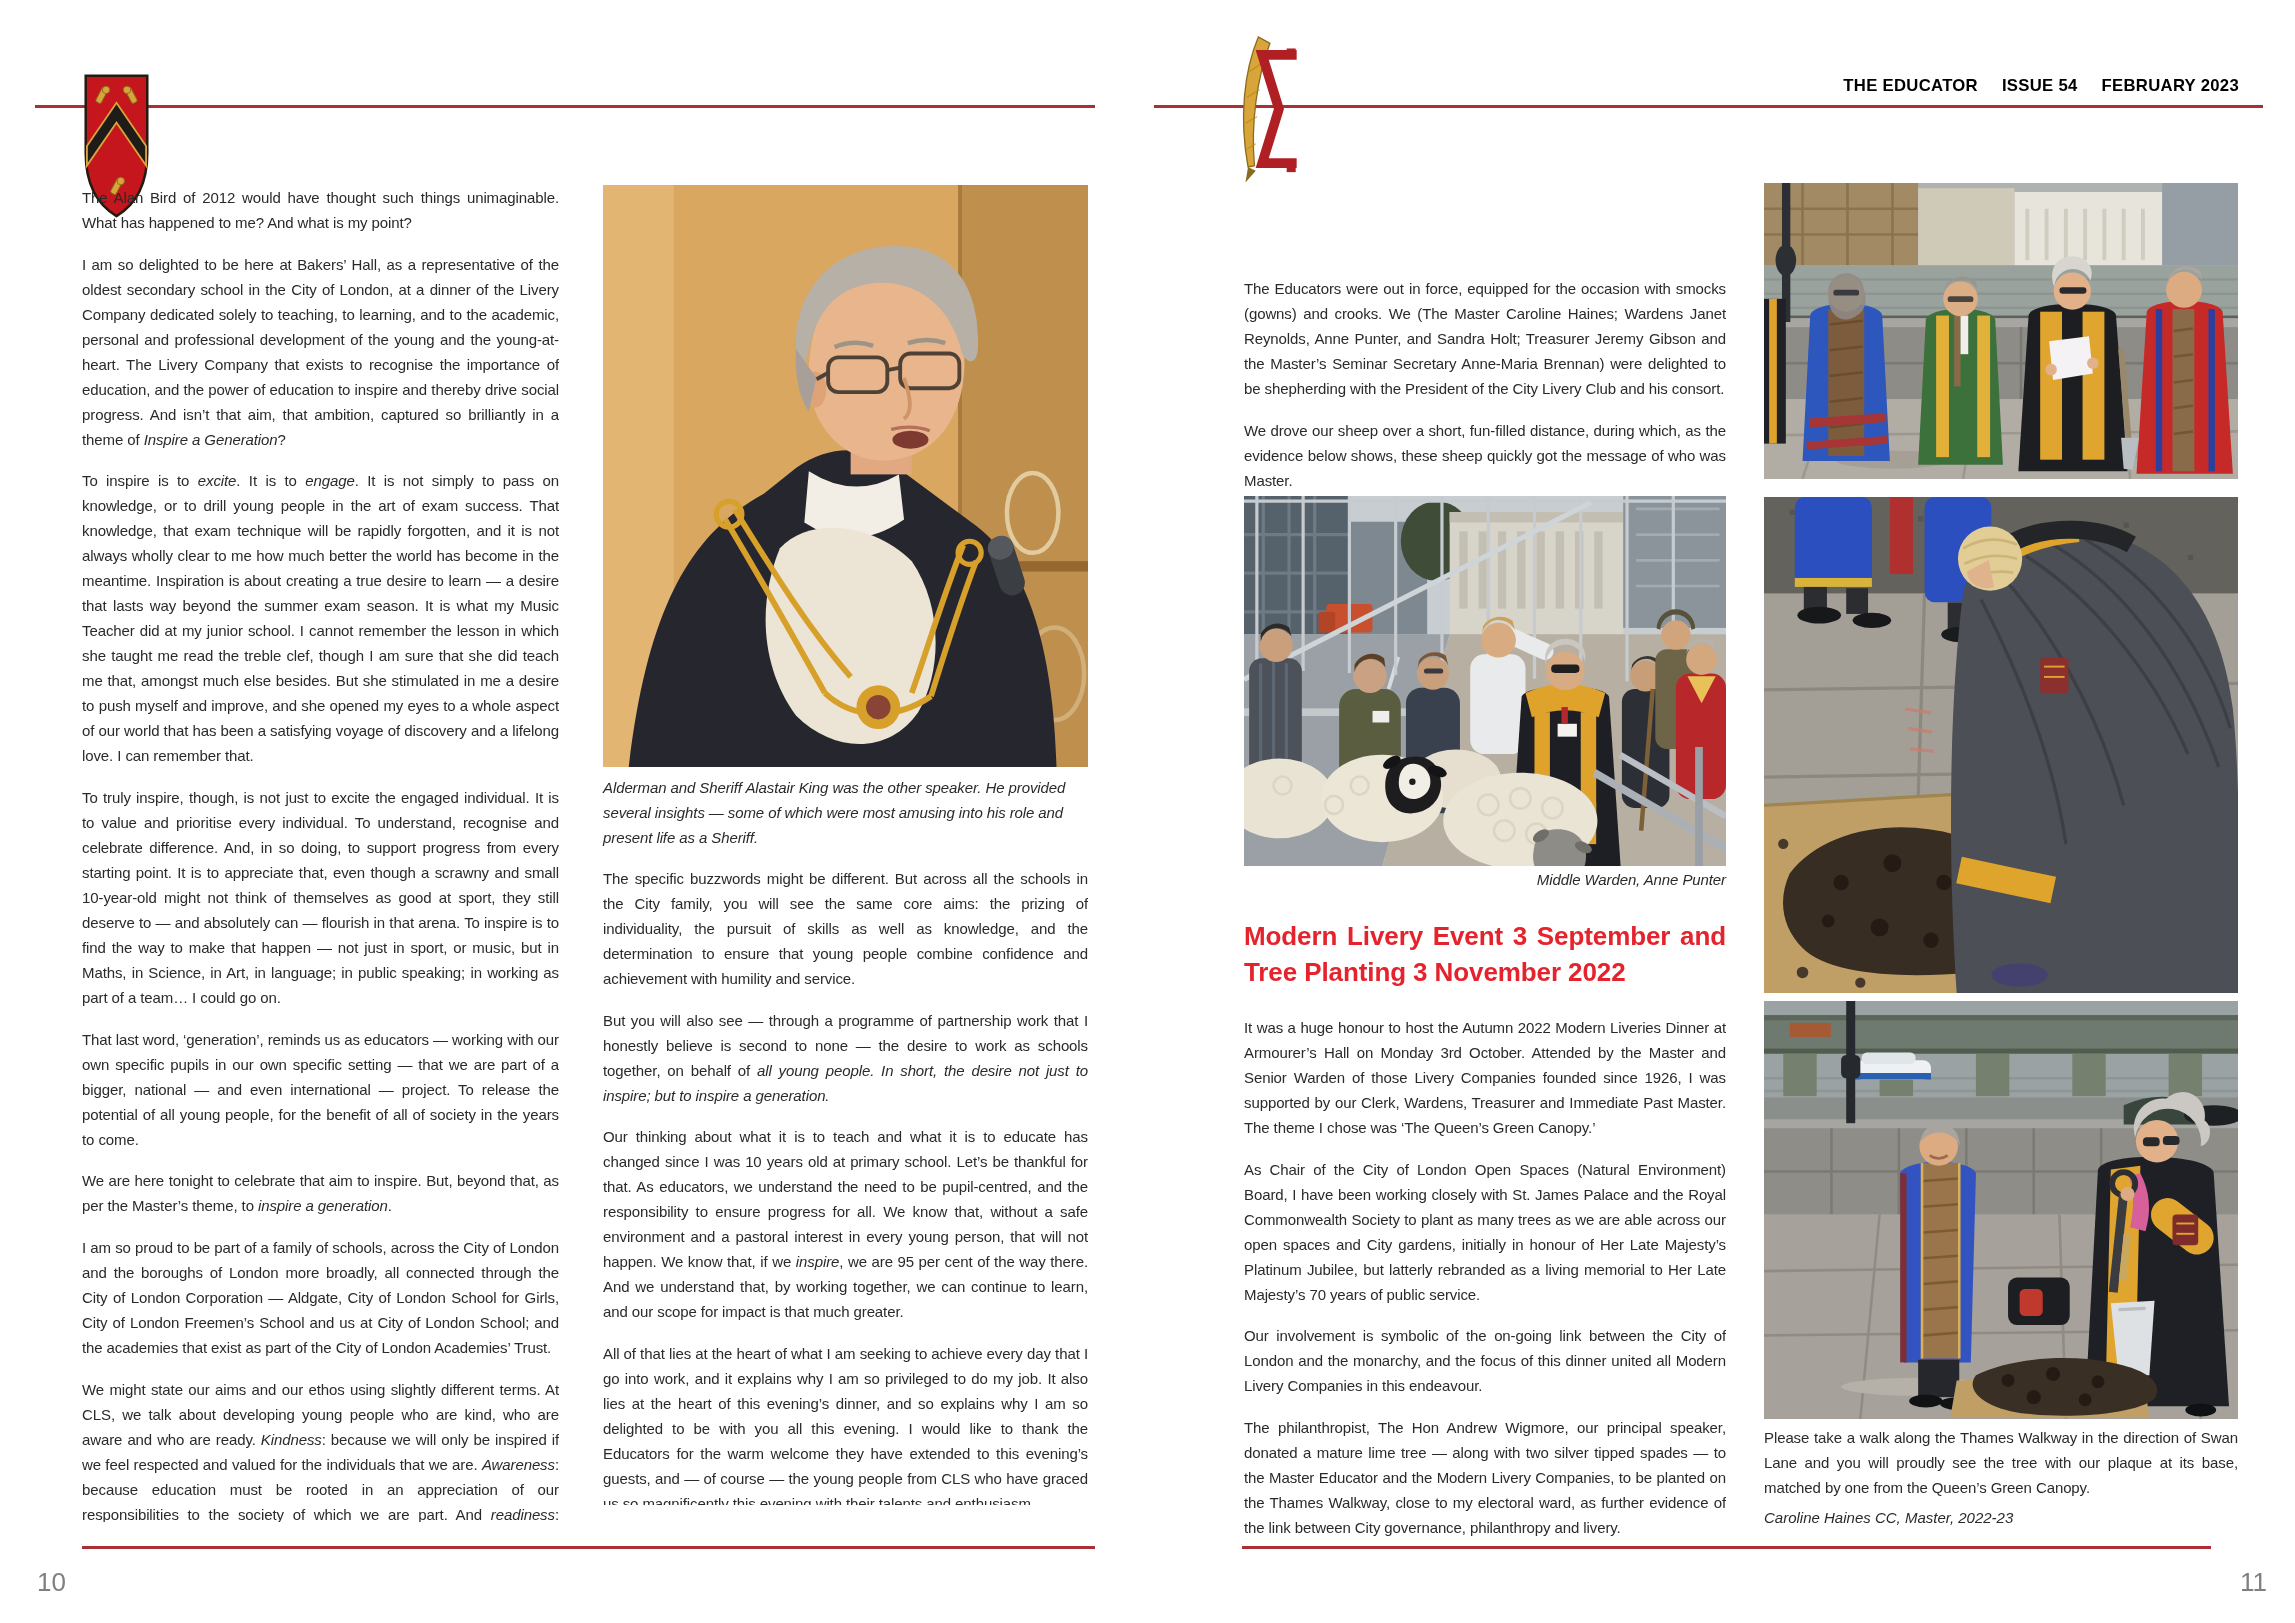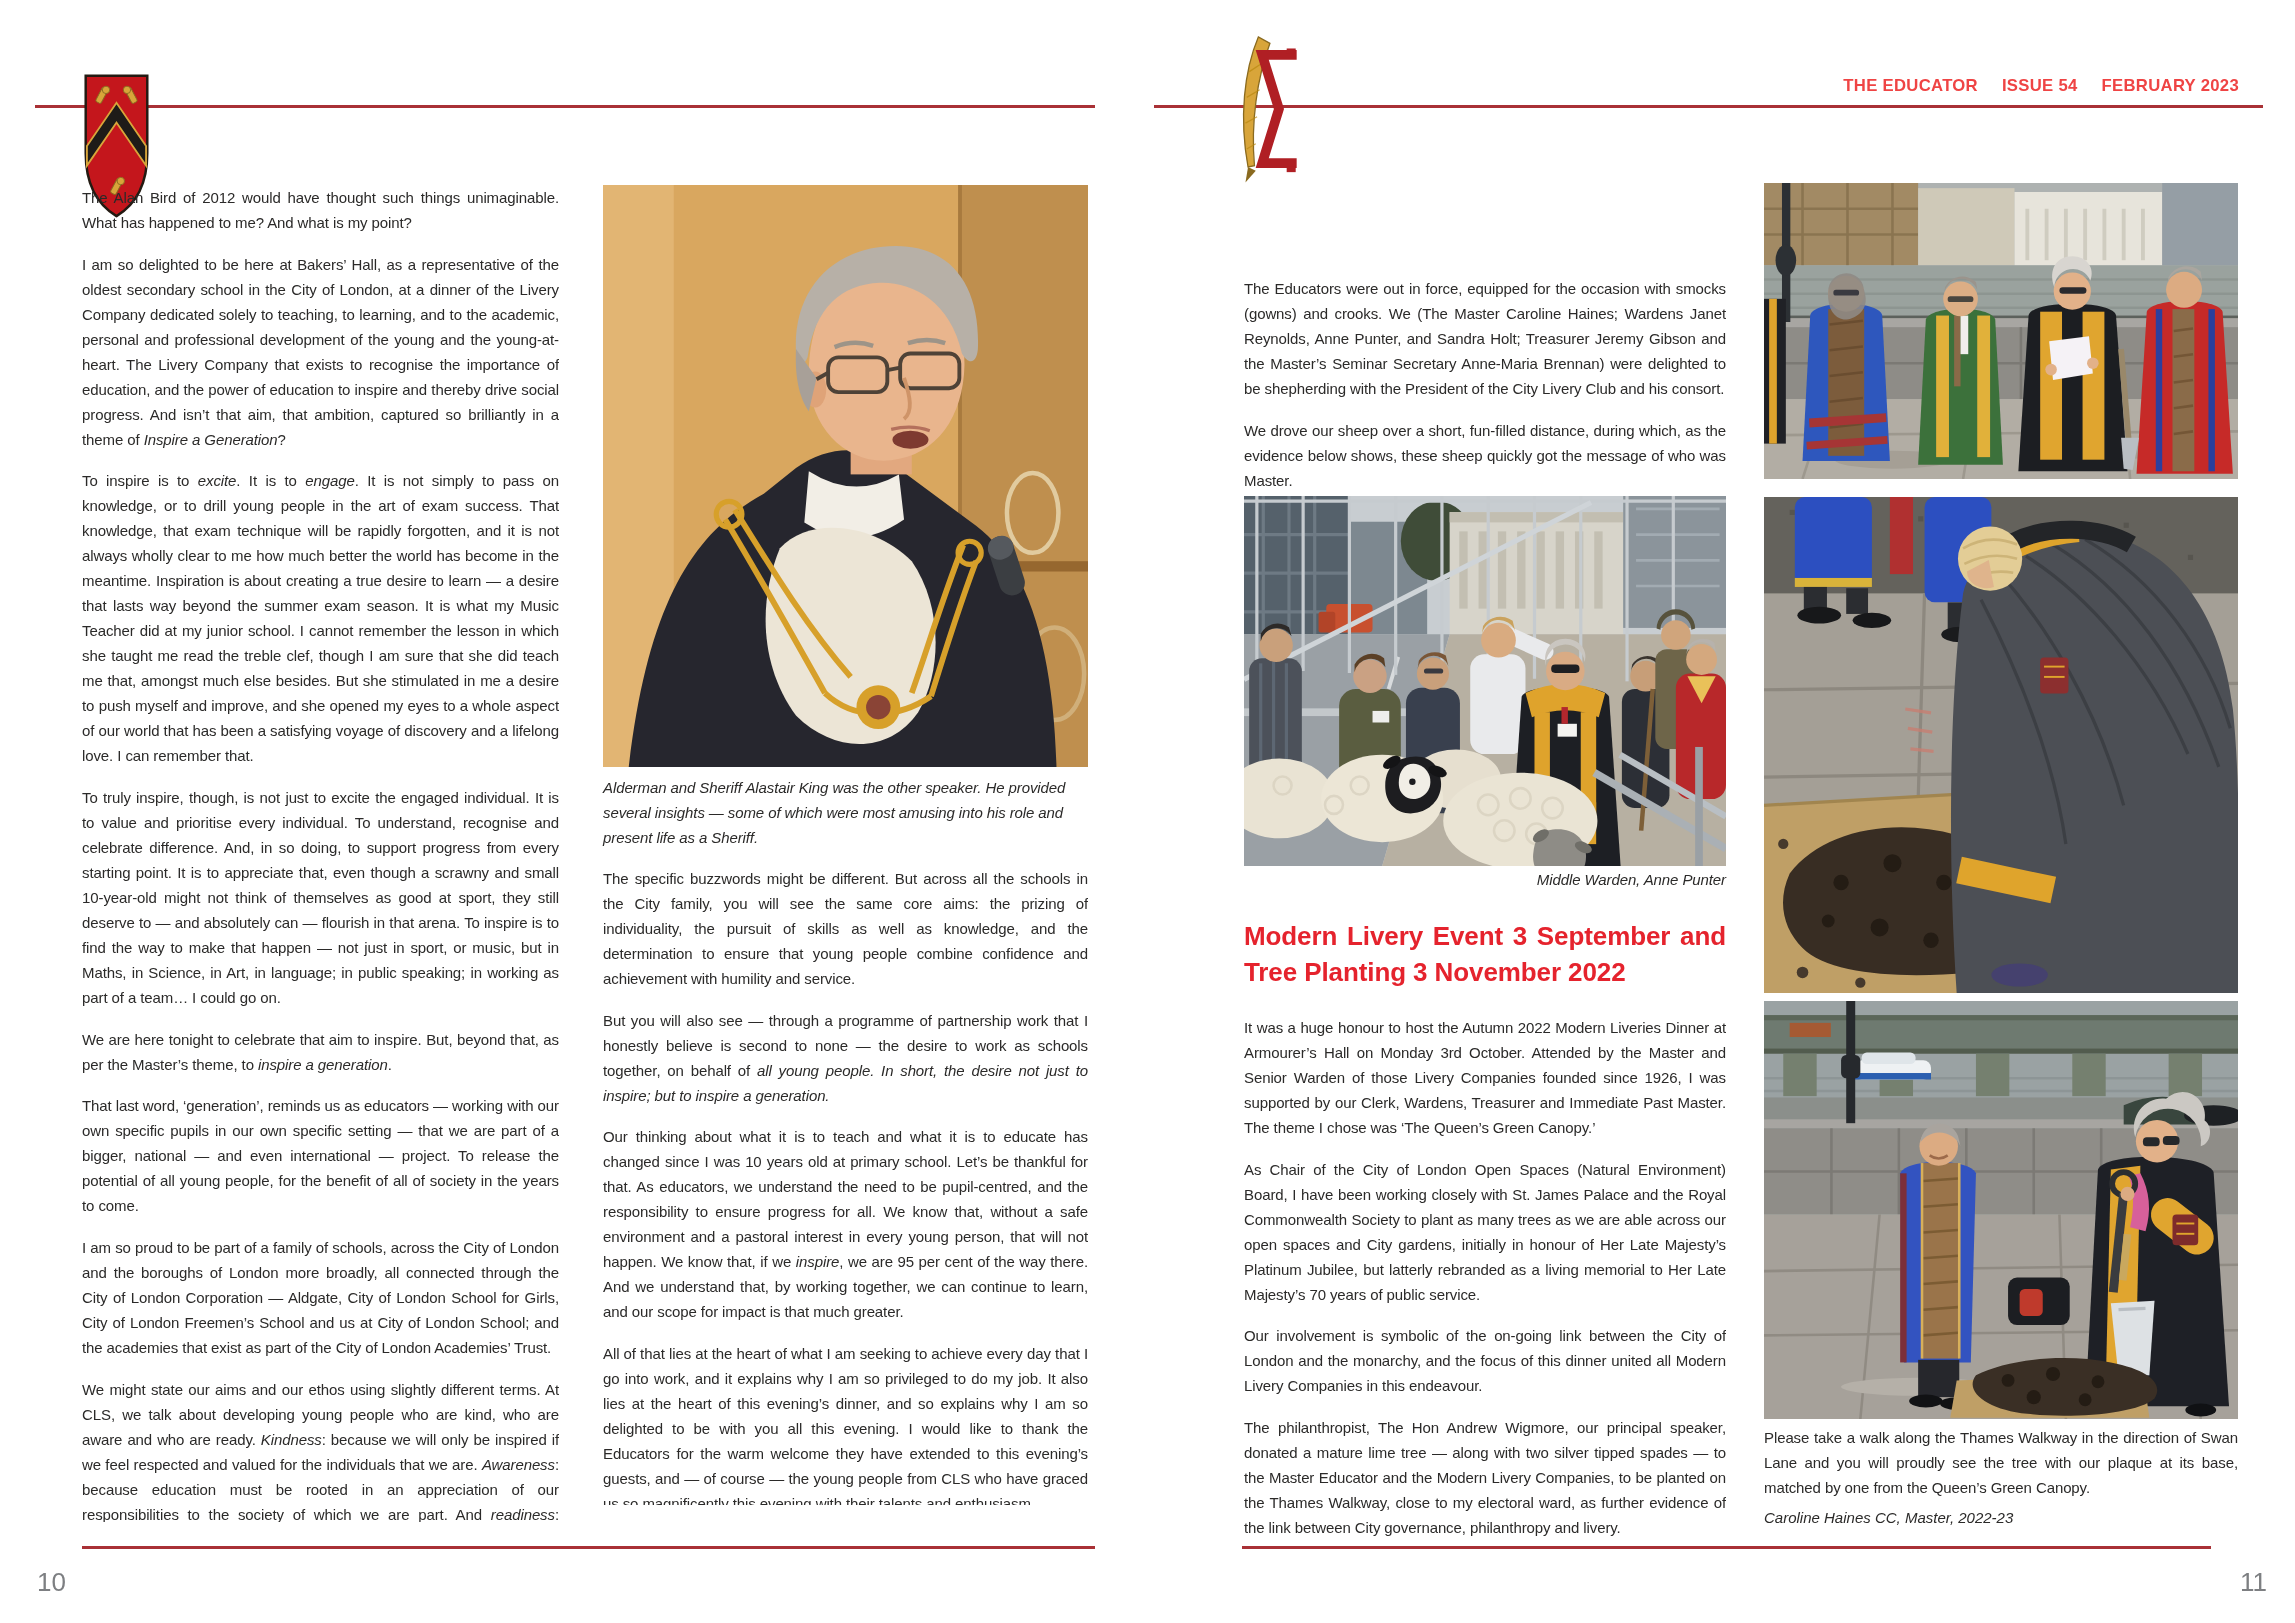--- a/index.html
+++ b/index.html
@@ -10,21 +10,21 @@
   .para{margin:0 0 16.7px 0;font-size:15px;line-height:25px;text-align:justify;letter-spacing:-0.1px;}
   .para:last-child{margin-bottom:0;}
   .it{font-style:italic;}
   .caption{position:absolute;font-style:italic;font-size:15px;line-height:19px;letter-spacing:-0.1px;}
   .caption .para{text-align:left;margin:0;}
   .headline{position:absolute;color:var(--headline_red,#e5232d);font-weight:bold;
             font-size:26px;line-height:36px;letter-spacing:-0.1px;}
   .headline .l1{text-align:justify;text-align-last:justify;}
   .pagenum{position:absolute;font-size:26px;color:var(--page_number_gray,#7d7f82);}
   .masthead{position:absolute;left:1542px;top:76px;width:697px;text-align:right;
-            font-size:16.7px;font-weight:bold;color:#ef4444;letter-spacing:0.3px;}
+            font-size:16.7px;font-weight:bold;color:#000000;letter-spacing:0.3px;}
   .masthead span{margin-left:19px;}
   figure{position:absolute;margin:0;overflow:hidden;}
   figure svg{display:block;width:100%;height:100%;}
   .logo{position:absolute;}
   .byline{display:block;font-style:italic;font-size:15px;margin-top:9px;}
   .caption-right{text-align:right;}
 </style>
 </head>
 <body>
 
@@ -78,22 +78,22 @@
     <span>THE EDUCATOR</span>
     <span>ISSUE 54</span>
     <span>FEBRUARY 2023</span>
   </div>
 
   <div class="col" id="col1" style="left:82px;top:185px;width:477px;height:1337px;">
       <p class="para"><span>The Alan Bird of 2012 would have thought such things unimaginable. What has happened to me? And what is my point?</span></p>
       <p class="para"><span>I am so delighted to be here at Bakers’ Hall, as a representative of the oldest secondary school in the City of London, at a dinner of the Livery Company dedicated solely to teaching, to learning, and to the academic, personal and professional development of the young and the young-at-heart. The Livery Company that exists to recognise the importance of education, and the power of education to inspire and thereby drive social progress. And isn’t that aim, that ambition, captured so brilliantly in a theme of </span><span class="it">Inspire a Generation</span><span>?</span></p>
       <p class="para"><span>To inspire is to </span><span class="it">excite</span><span>. It is to </span><span class="it">engage</span><span>. It is not simply to pass on knowledge, or to drill young people in the art of exam success. That knowledge, that exam technique will be rapidly forgotten, and it is not always wholly clear to me how much better the world has become in the meantime. Inspiration is about creating a true desire to learn — a desire that lasts way beyond the summer exam season. It is what my Music Teacher did at my junior school. I cannot remember the lesson in which she taught me read the treble clef, though I am sure that she did teach me that, amongst much else besides. But she stimulated in me a desire to push myself and improve, and she opened my eyes to a whole aspect of our world that has been a satisfying voyage of discovery and a lifelong love. I can remember that.</span></p>
       <p class="para"><span>To truly inspire, though, is not just to excite the engaged individual. It is to value and prioritise every individual. To understand, recognise and celebrate difference. And, in so doing, to support progress from every starting point. It is to appreciate that, even though a scrawny and small 10-year-old might not think of themselves as good at sport, they still deserve to — and absolutely can — flourish in that arena. To inspire is to find the way to make that happen — not just in sport, or music, but in Maths, in Science, in Art, in language; in public speaking; in working as part of a team… I could go on.</span></p>
+      <p class="para"><span>That last word, ‘generation’, reminds us as educators — working with our own specific pupils in our own specific setting — that we are part of a bigger, national — and even international — project. To release the potential of all young people, for the benefit of all of society in the years to come.</span></p>
       <p class="para"><span>We are here tonight to celebrate that aim to inspire. But, beyond that, as per the Master’s theme, to </span><span class="it">inspire a generation</span><span>.</span></p>
-      <p class="para"><span>That last word, ‘generation’, reminds us as educators — working with our own specific pupils in our own specific setting — that we are part of a bigger, national — and even international — project. To release the potential of all young people, for the benefit of all of society in the years to come.</span></p>
       <p class="para"><span>I am so proud to be part of a family of schools, across the City of London and the boroughs of London more broadly, all connected through the City of London Corporation — Aldgate, City of London School for Girls, City of London Freemen’s School and us at City of London School; and the academies that exist as part of the City of London Academies’ Trust.</span></p>
       <p class="para"><span>We might state our aims and our ethos using slightly different terms. At CLS, we talk about developing young people who are kind, who are aware and who are ready. </span><span class="it">Kindness</span><span>: because we will only be inspired if we feel respected and valued for the individuals that we are. </span><span class="it">Awareness</span><span>: because education must be rooted in an appreciation of our responsibilities to the society of which we are part. And </span><span class="it">readiness</span><span>: because the productive citizens of the 21st century must have a skillset that goes beyond the ability to pass an exam.</span></p>
     </div>
 
   <figure style="left:603px;top:185px;width:485px;height:582px;">
     <svg viewBox="0 0 754 905" preserveAspectRatio="none">
       <rect width="754" height="905" fill="#d9a75f"></rect>
       <rect width="110" height="905" fill="#e2b573"></rect>
       <rect x="555" width="199" height="905" fill="#bf8f4e"></rect>
       <line x1="555" y1="0" x2="555" y2="905" stroke="#a87a3e" stroke-width="6"></line>

